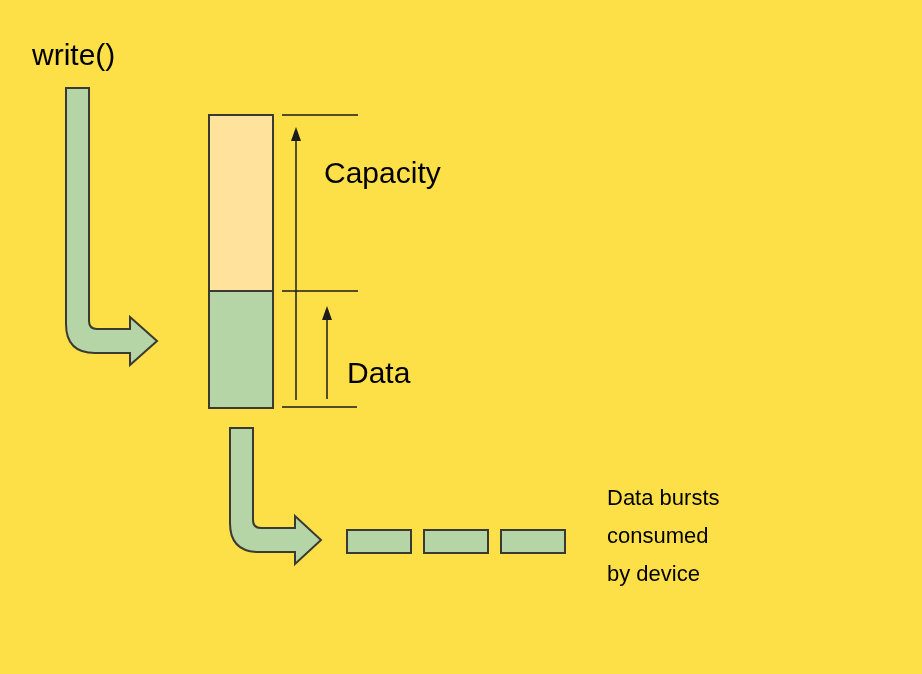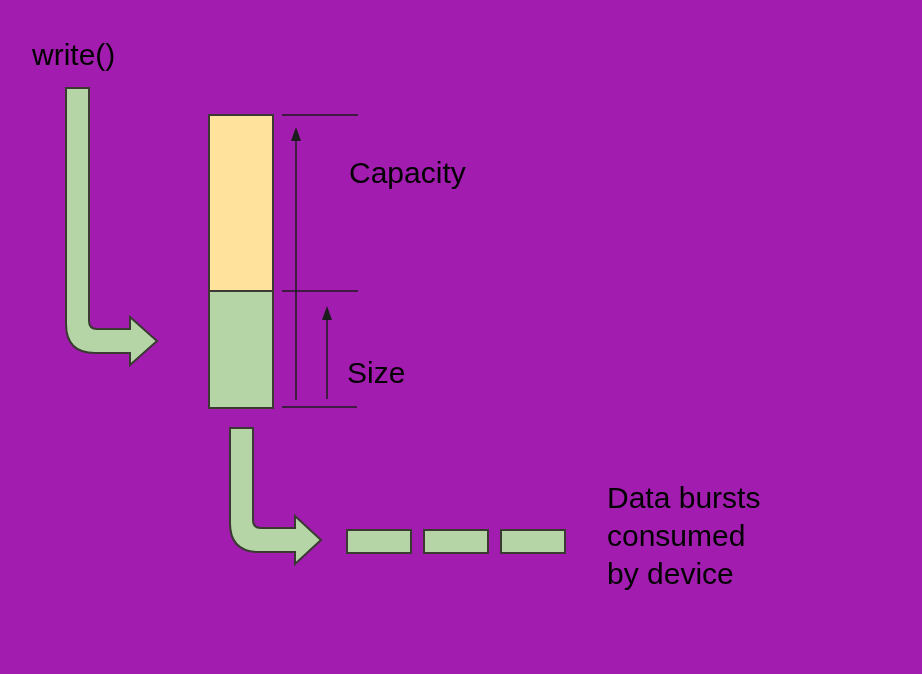--- a/index.html
+++ b/index.html
@@ -4,42 +4,42 @@
 <style>
   html, body {
     margin: 0;
     padding: 0;
     background: #ffffff;
   }
   .canvas {
     position: relative;
     width: 922px;
     height: 674px;
-    background: #a21caf;
+    background: #fde047;
     overflow: hidden;
     font-family: "Liberation Sans", sans-serif;
     color: #000000;
   }
   .shapes {
     position: absolute;
     left: 0;
     top: 0;
     width: 922px;
     height: 674px;
   }
   .label {
     position: absolute;
     font-size: 30px;
     line-height: 34px;
     color: #000000;
     white-space: nowrap;
   }
   .caption {
     position: absolute;
-    font-size: 30px;
+    font-size: 22px;
     line-height: 38px;
     color: #000000;
     white-space: pre-line;
   }
   .shape-outline {
     stroke: #3a3a32;
     stroke-width: 2;
   }
   .measure {
     stroke: #1c1c1c;
@@ -76,21 +76,21 @@
     <path class="shape-outline" d="M 230,428 L 230,523 Q 230,552 259,552 L 295,552 L 295,564 L 321,540 L 295,516 L 295,528 L 261,528 Q 253,528 253,520 L 253,428 Z" fill="#b5d5a6"></path>
 
     <rect class="shape-outline" x="347" y="530" width="64" height="23" fill="#b5d5a6"></rect>
     <rect class="shape-outline" x="424" y="530" width="64" height="23" fill="#b5d5a6"></rect>
     <rect class="shape-outline" x="501" y="530" width="64" height="23" fill="#b5d5a6"></rect>
   </svg>
 
   <div class="label" style="left: 32px; top: 38px;">write()</div>
 
 
-  <div class="label" style="left: 349px; top: 156px;">Capacity</div>
+  <div class="label" style="left: 324px; top: 156px;">Capacity</div>
 
-  <div class="label" style="left: 347px; top: 356px;">Size</div>
+  <div class="label" style="left: 347px; top: 356px;">Data</div>
 
   <div class="caption" style="left: 607px; top: 479px;">Data bursts
 consumed
 by device</div>
 
 </div>
 
 </body></html>

